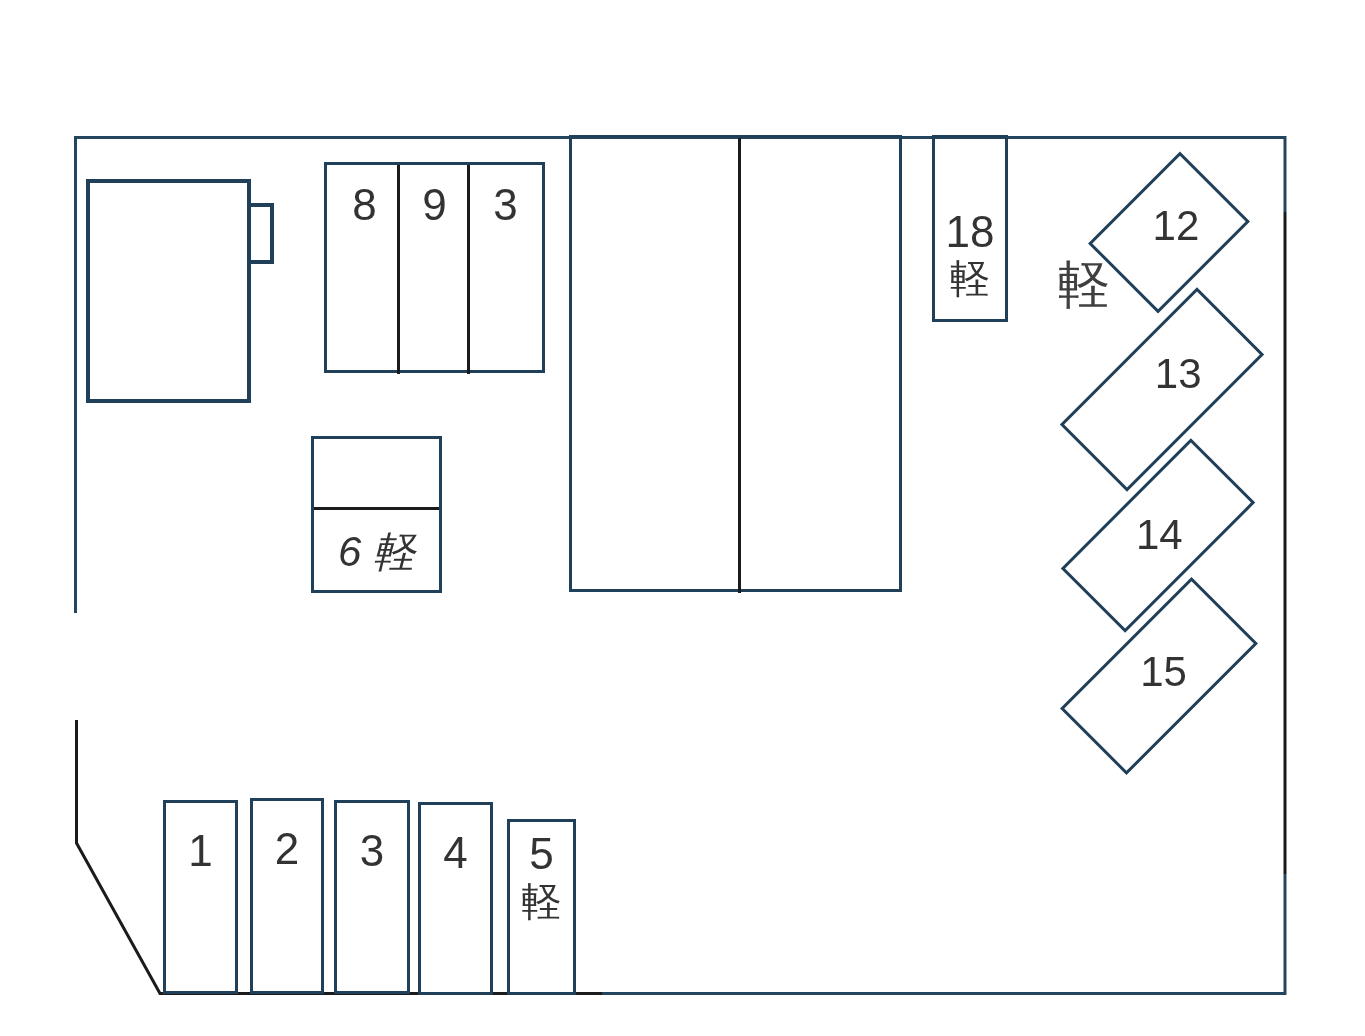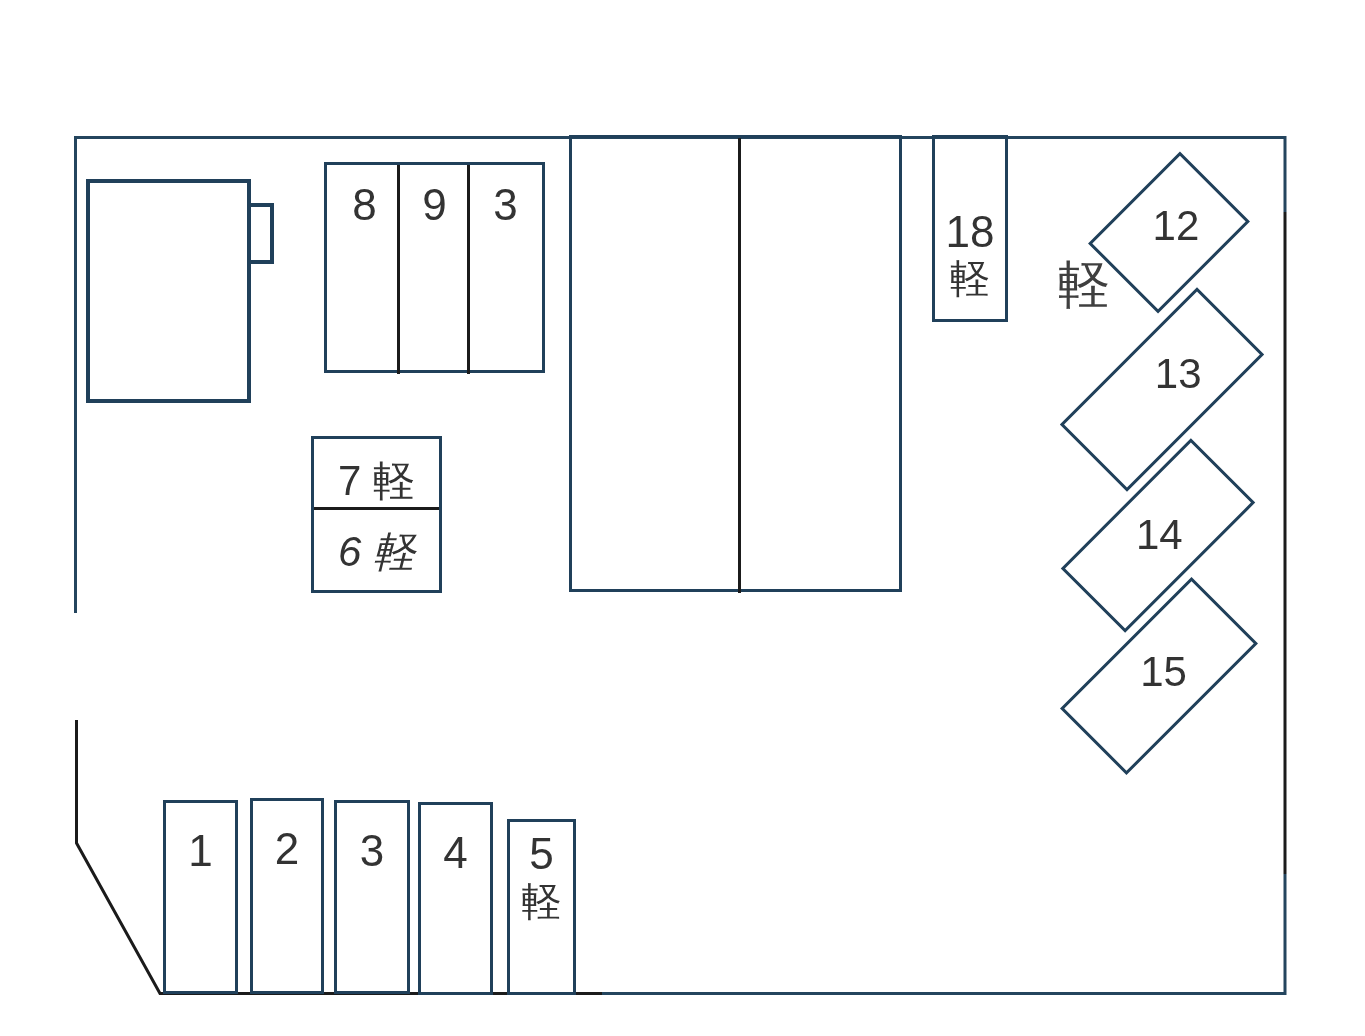--- a/index.html
+++ b/index.html
@@ -80,21 +80,20 @@
   <div class="rect" style="left:324px;top:162px;width:221px;height:211px;">
     <div class="vdiv" style="left:70px;"></div>
     <div class="vdiv" style="left:140px;"></div>
     <span class="num cellnum" style="left:-70px;">8</span>
     <span class="num cellnum" style="left:0;">9</span>
     <span class="num cellnum" style="left:71px;">3</span>
   </div>
 
   <div class="rect" style="left:311px;top:436px;width:131px;height:157px;">
     <div class="hdiv" style="top:68px;"></div>
-    <span class="midlabel" style="top:14px;">7 軽</span>
     <span class="midlabel" style="top:85px;font-style:italic;">6 軽</span>
   </div>
 
   <div class="rect" style="left:569px;top:135px;width:333px;height:457px;">
     <div class="vdiv" style="left:166px;"></div>
   </div>
 
   <div class="rect" style="left:932px;top:135px;width:76px;height:187px;">
     <div class="stack" style="padding-top:26px;">
       <span class="num">18</span>

